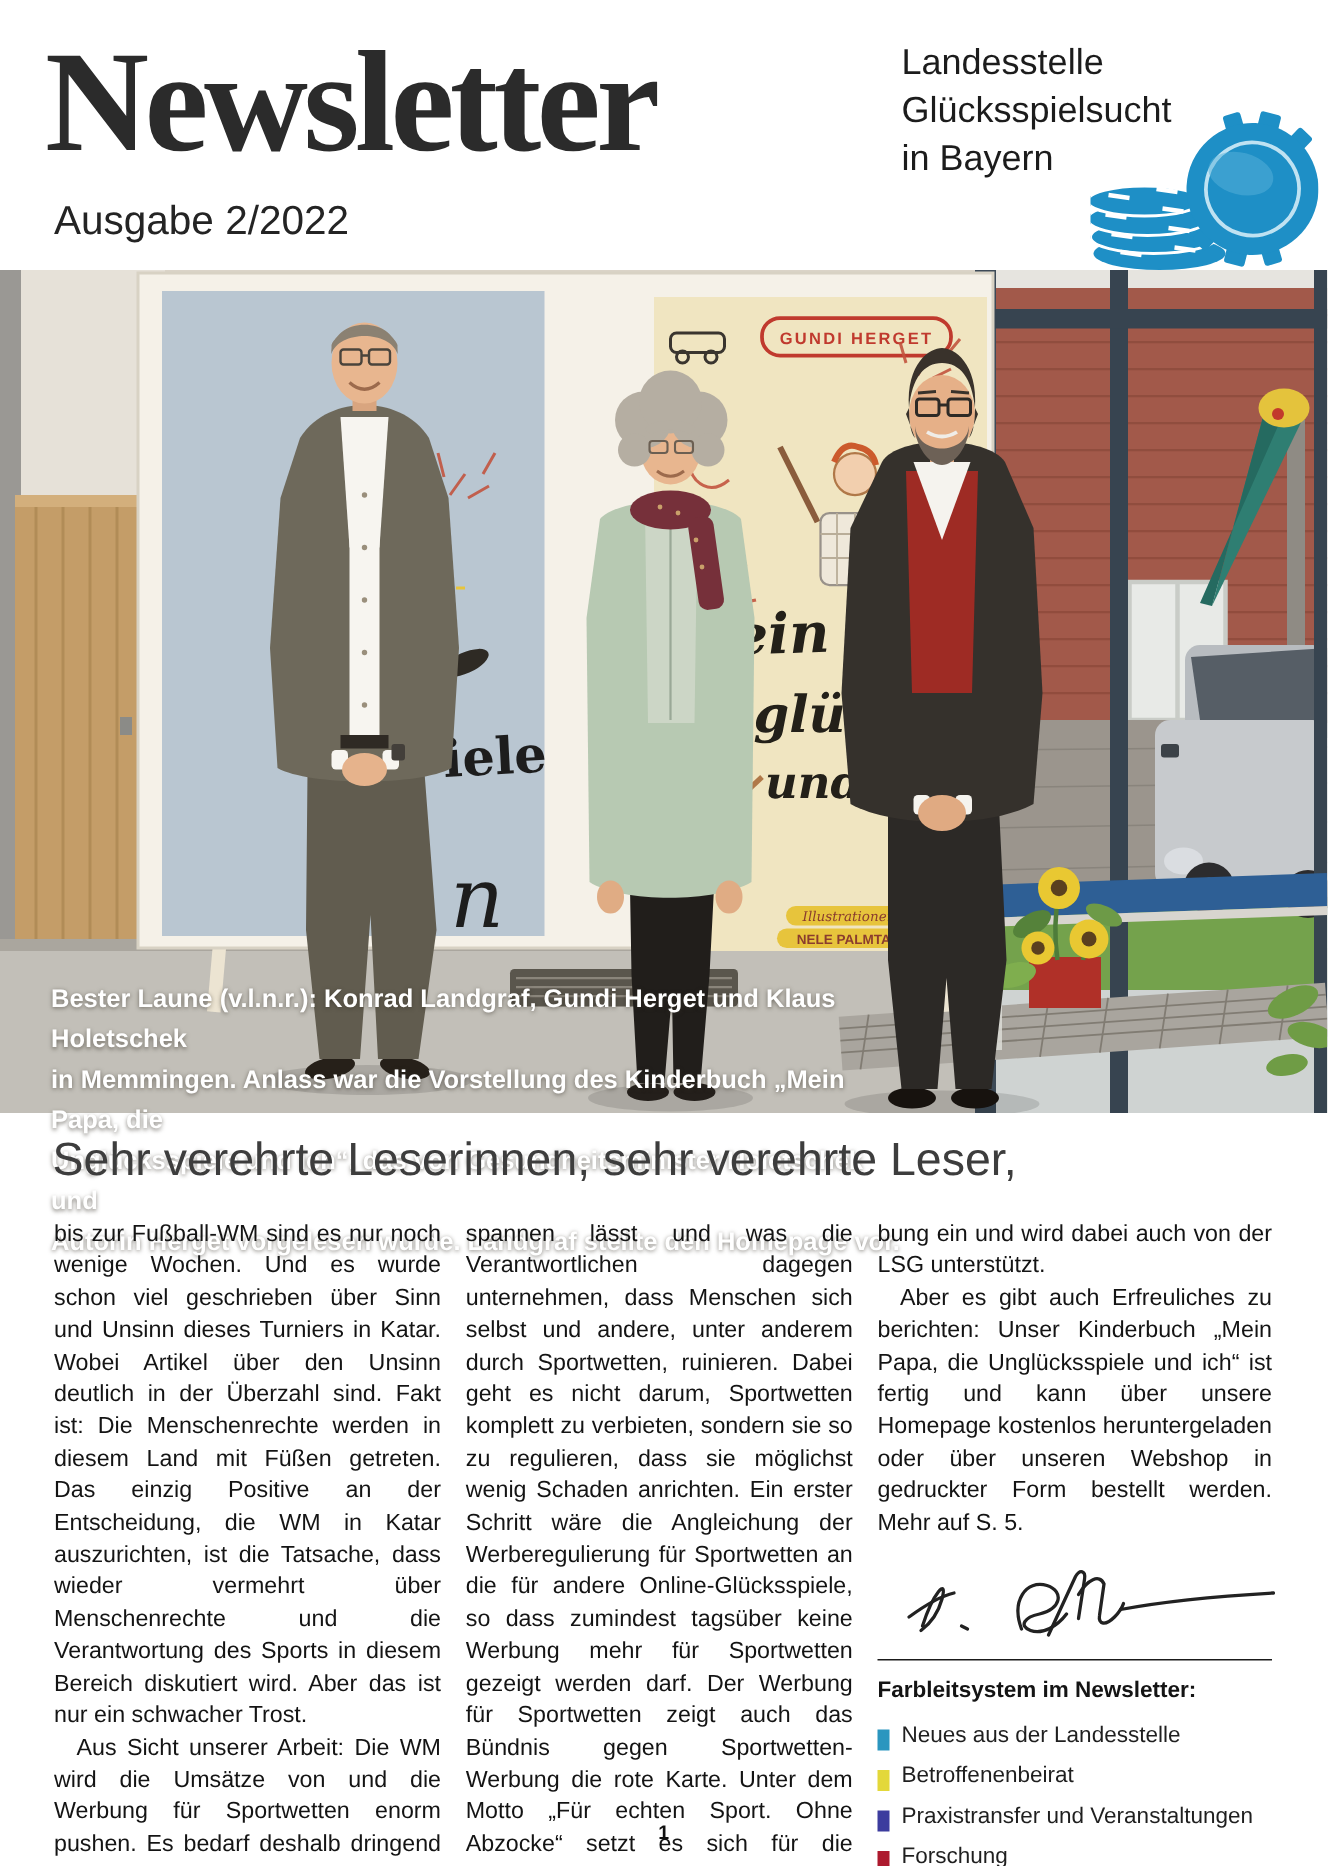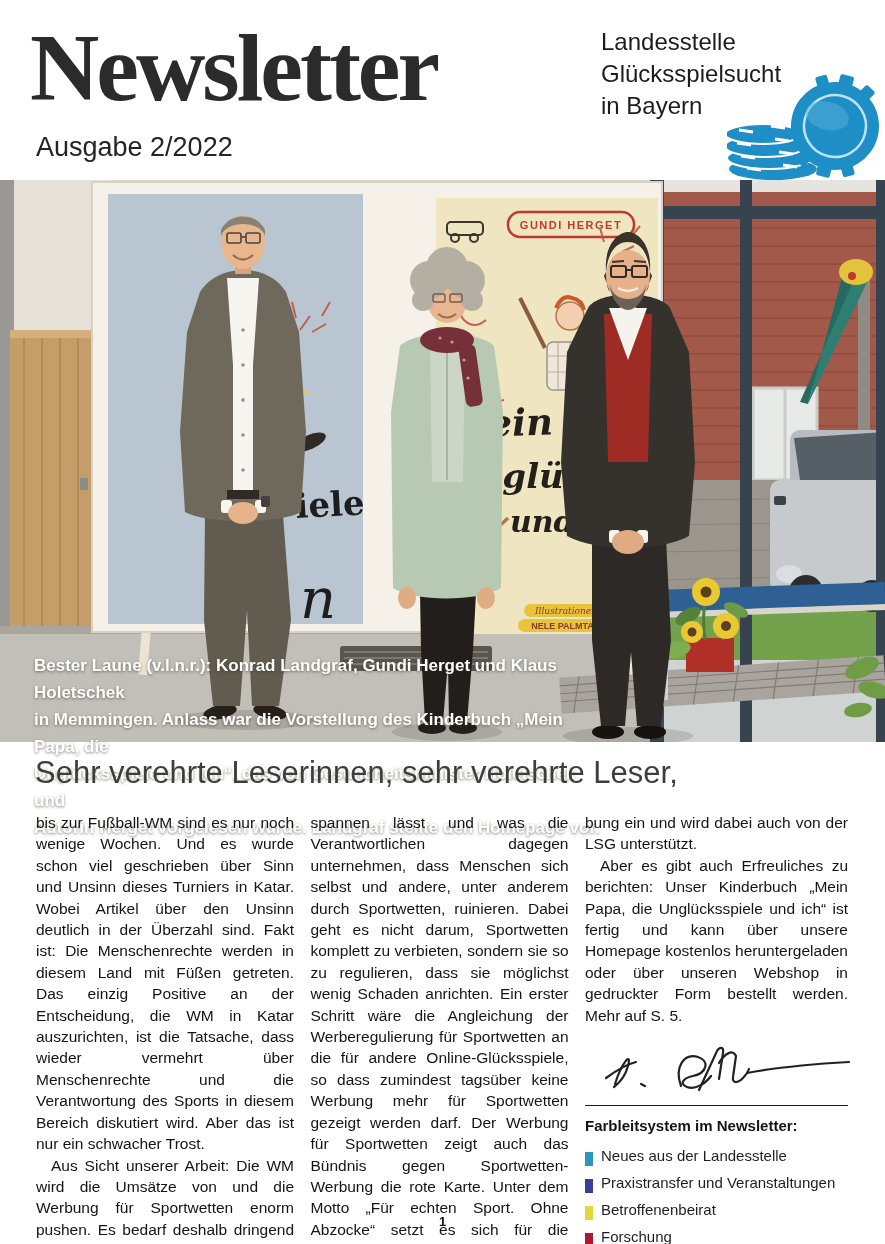--- a/index.html
+++ b/index.html
@@ -432,26 +432,26 @@
 
       <div class="divider"></div>
 
       <div class="legend-title">Farbleitsystem im Newsletter:</div>
 
       <div class="legend-item">
         <span class="swatch" style="background: rgb(43, 150, 191);"></span>
         <span>Neues aus der Landesstelle</span>
       </div>
       <div class="legend-item">
+        <span class="swatch" style="background: rgb(227, 216, 58);"></span>
+        <span>Betroffenenbeirat</span>
+      </div>
+      <div class="legend-item">
         <span class="swatch" style="background: rgb(60, 60, 158);"></span>
         <span>Praxistransfer und Veranstaltungen</span>
-      </div>
-      <div class="legend-item">
-        <span class="swatch" style="background: rgb(227, 216, 58);"></span>
-        <span>Betroffenenbeirat</span>
       </div>
       <div class="legend-item">
         <span class="swatch" style="background: rgb(173, 26, 46);"></span>
         <span>Forschung</span>
       </div>
       
       
     </div>
   </div>
 

